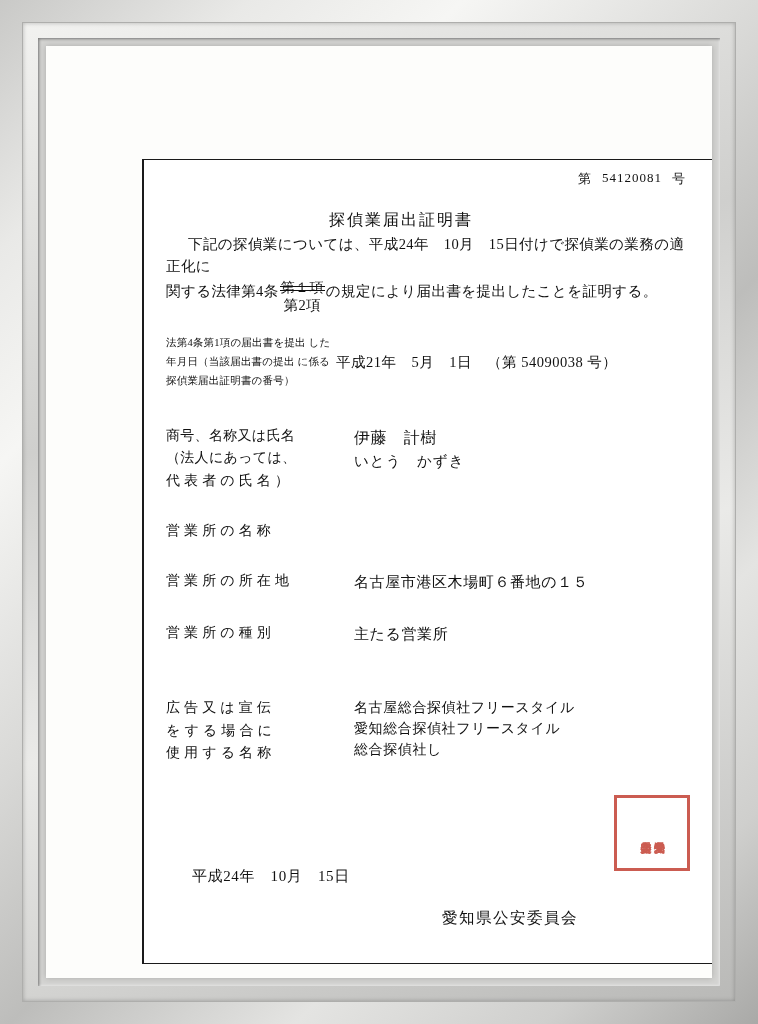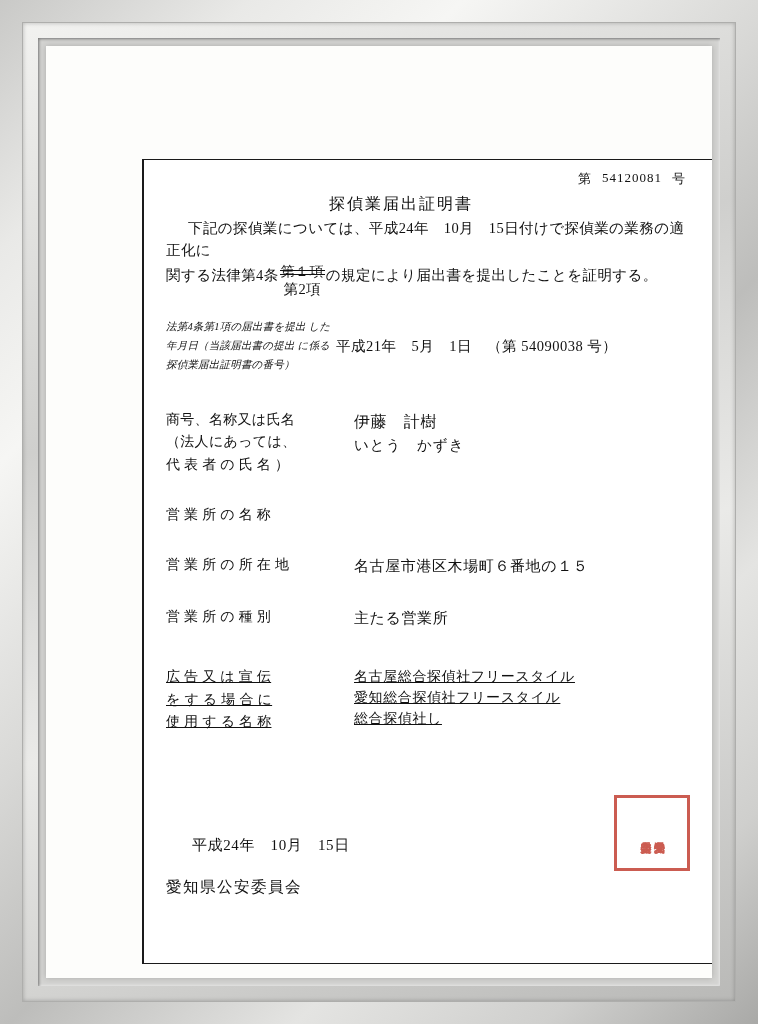--- a/index.html
+++ b/index.html
@@ -73,21 +73,21 @@
     letter-spacing: 1px;
     padding-right: 10px;
     margin-top: 2px;
   }
   .doc-no-row span { margin-left: 10px; }
 
   .doc-title {
     text-align: center;
     font-size: 16px;
     letter-spacing: 2px;
-    margin-top: 6px;
+    margin-top: 22px;
     margin-right: 60px;
   }
 
   .intro {
     margin-top: 2px;
     font-size: 14.5px;
     line-height: 1.55;
     letter-spacing: .4px;
   }
   .intro-line1 { text-indent: 22px; }
@@ -124,21 +124,20 @@
   .note-block {
     margin-top: 16px;
     display: flex;
     align-items: flex-start;
   }
   .note-label {
     width: 170px;
     font-size: 10.5px;
     line-height: 1.85;
     letter-spacing: .2px;
-    font-style: italic;
   }
   .note-value {
     font-size: 14.5px;
     letter-spacing: .5px;
     padding-top: 20px;
   }
 
   .field {
     display: flex;
     align-items: flex-start;
@@ -153,32 +152,32 @@
   }
   .field-value {
     font-size: 15px;
     line-height: 1.6;
     letter-spacing: .6px;
     white-space: pre-line;
   }
   .field-value.name-main { font-size: 16px; }
   .field-value.name-kana { font-size: 14.5px; letter-spacing: 1px; }
   .field.name-field { margin-top: 34px; font-family: Liberation Serif, serif; }
-  .field.ad-field { margin-top: 36px; text-decoration: underline; }
+  .field.ad-field { margin-top: 51px; }
   .field-value.small-list { font-size: 14px; line-height: 1.5; }
 
   .date-row {
     margin-top: 102px;
     margin-left: 26px;
     font-size: 15px;
     letter-spacing: .6px;
   }
   .issuer-row {
     margin-top: 22px;
-    text-align: left;
+    text-align: right;
     padding-right: 118px;
     font-size: 15.5px;
     letter-spacing: 1.5px;
   }
 
   
   #seal {
     position: absolute;
     right: 22px;
     bottom: 92px;

